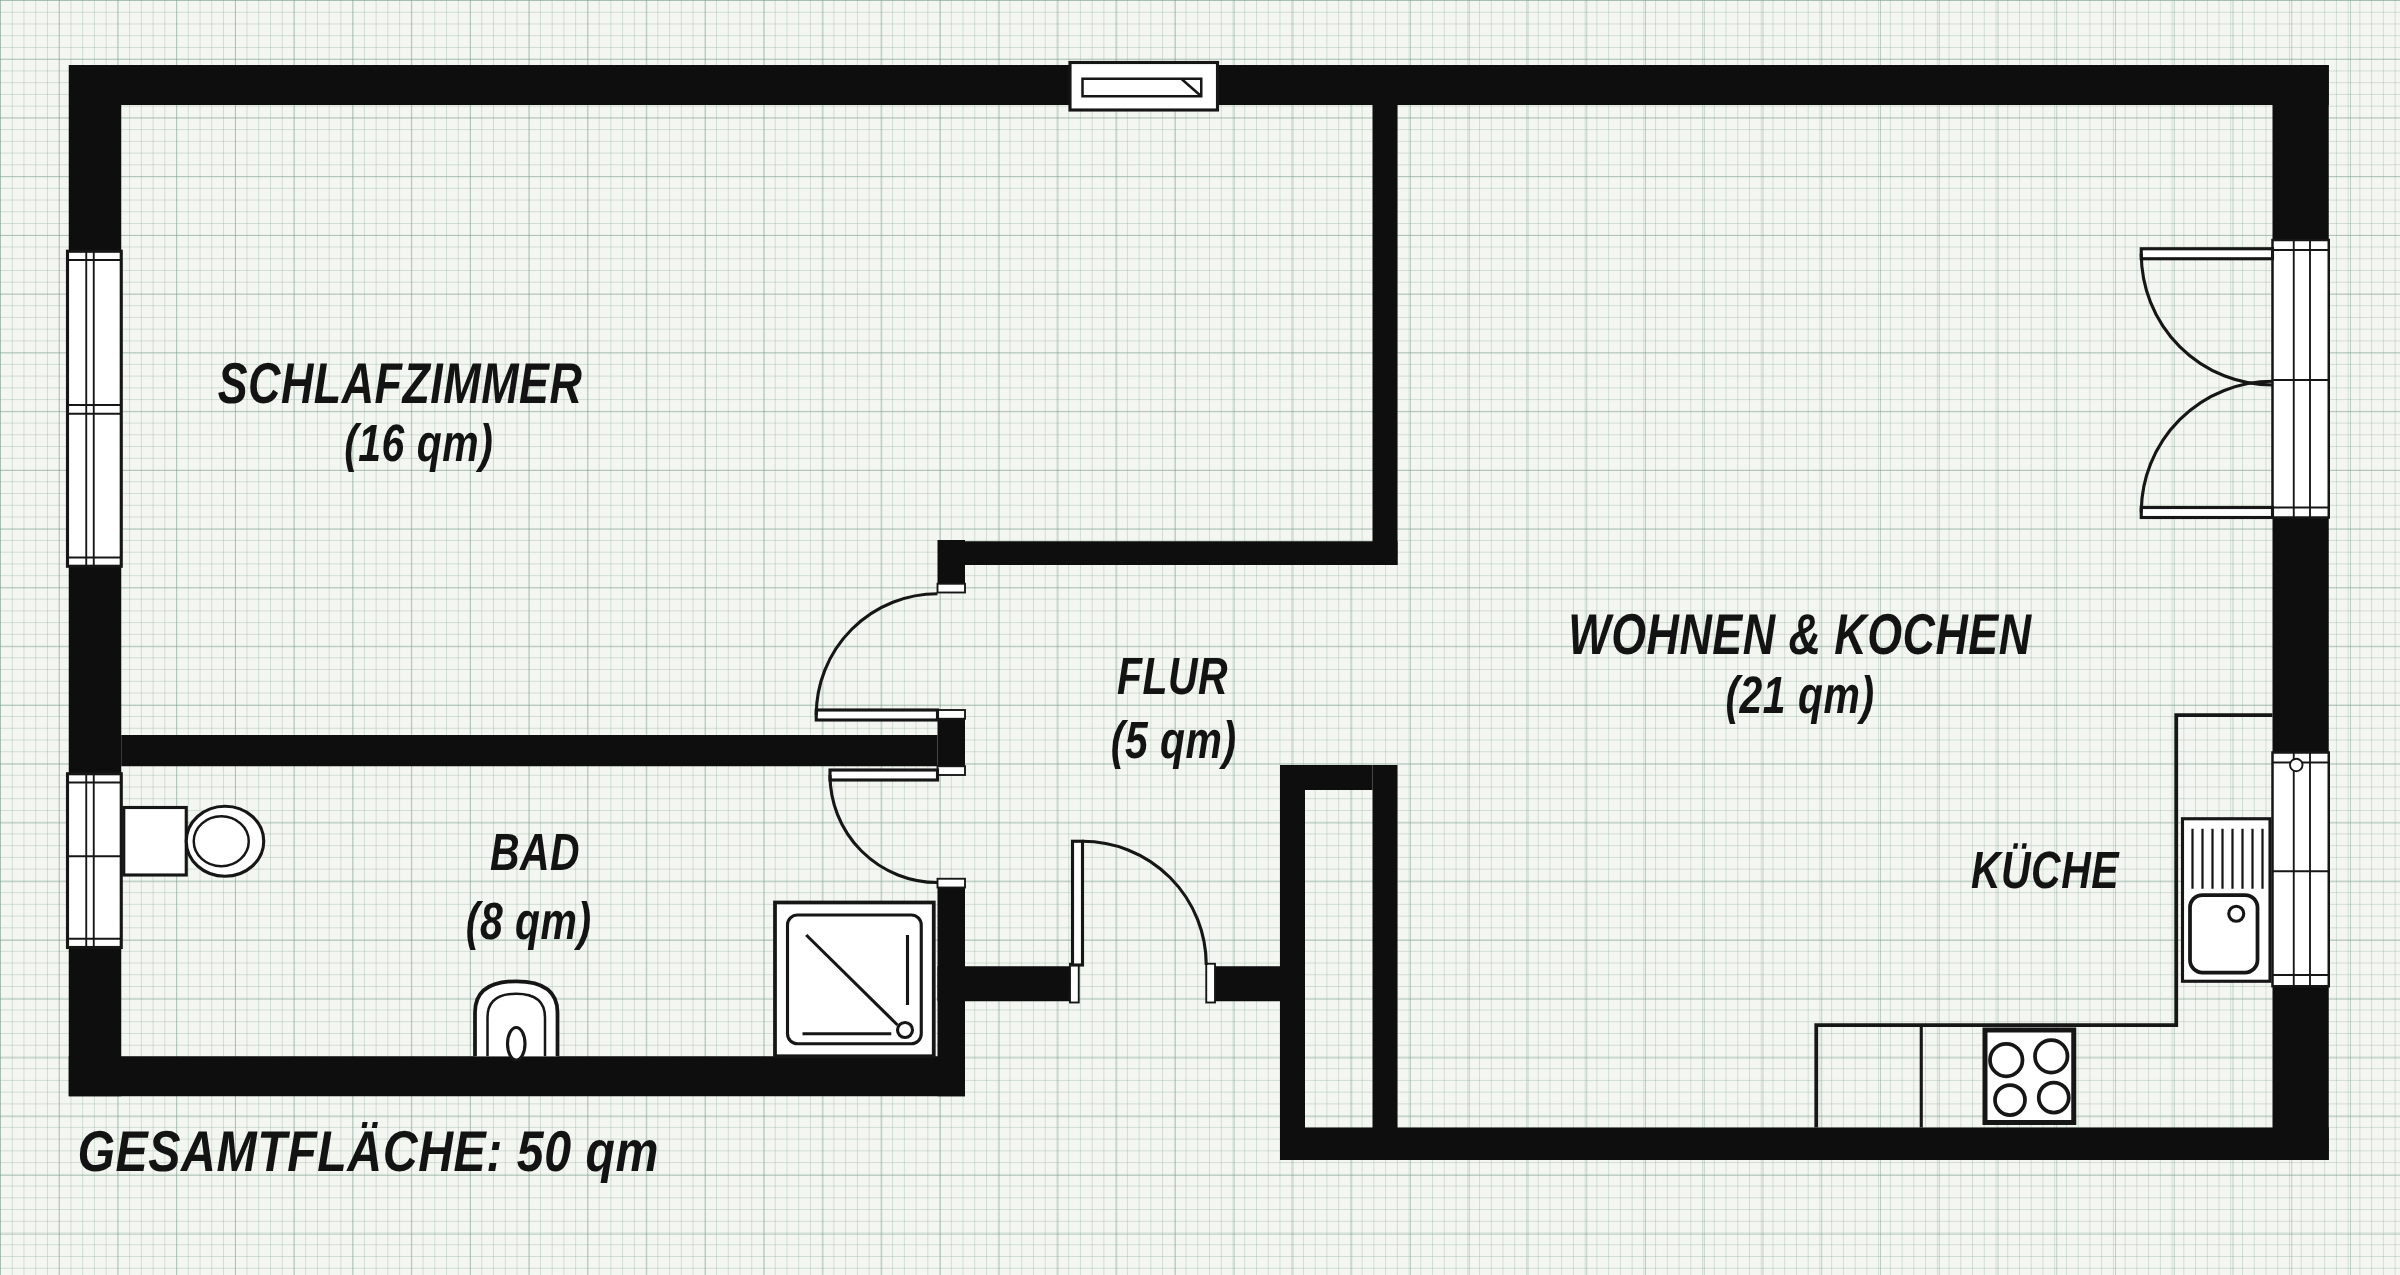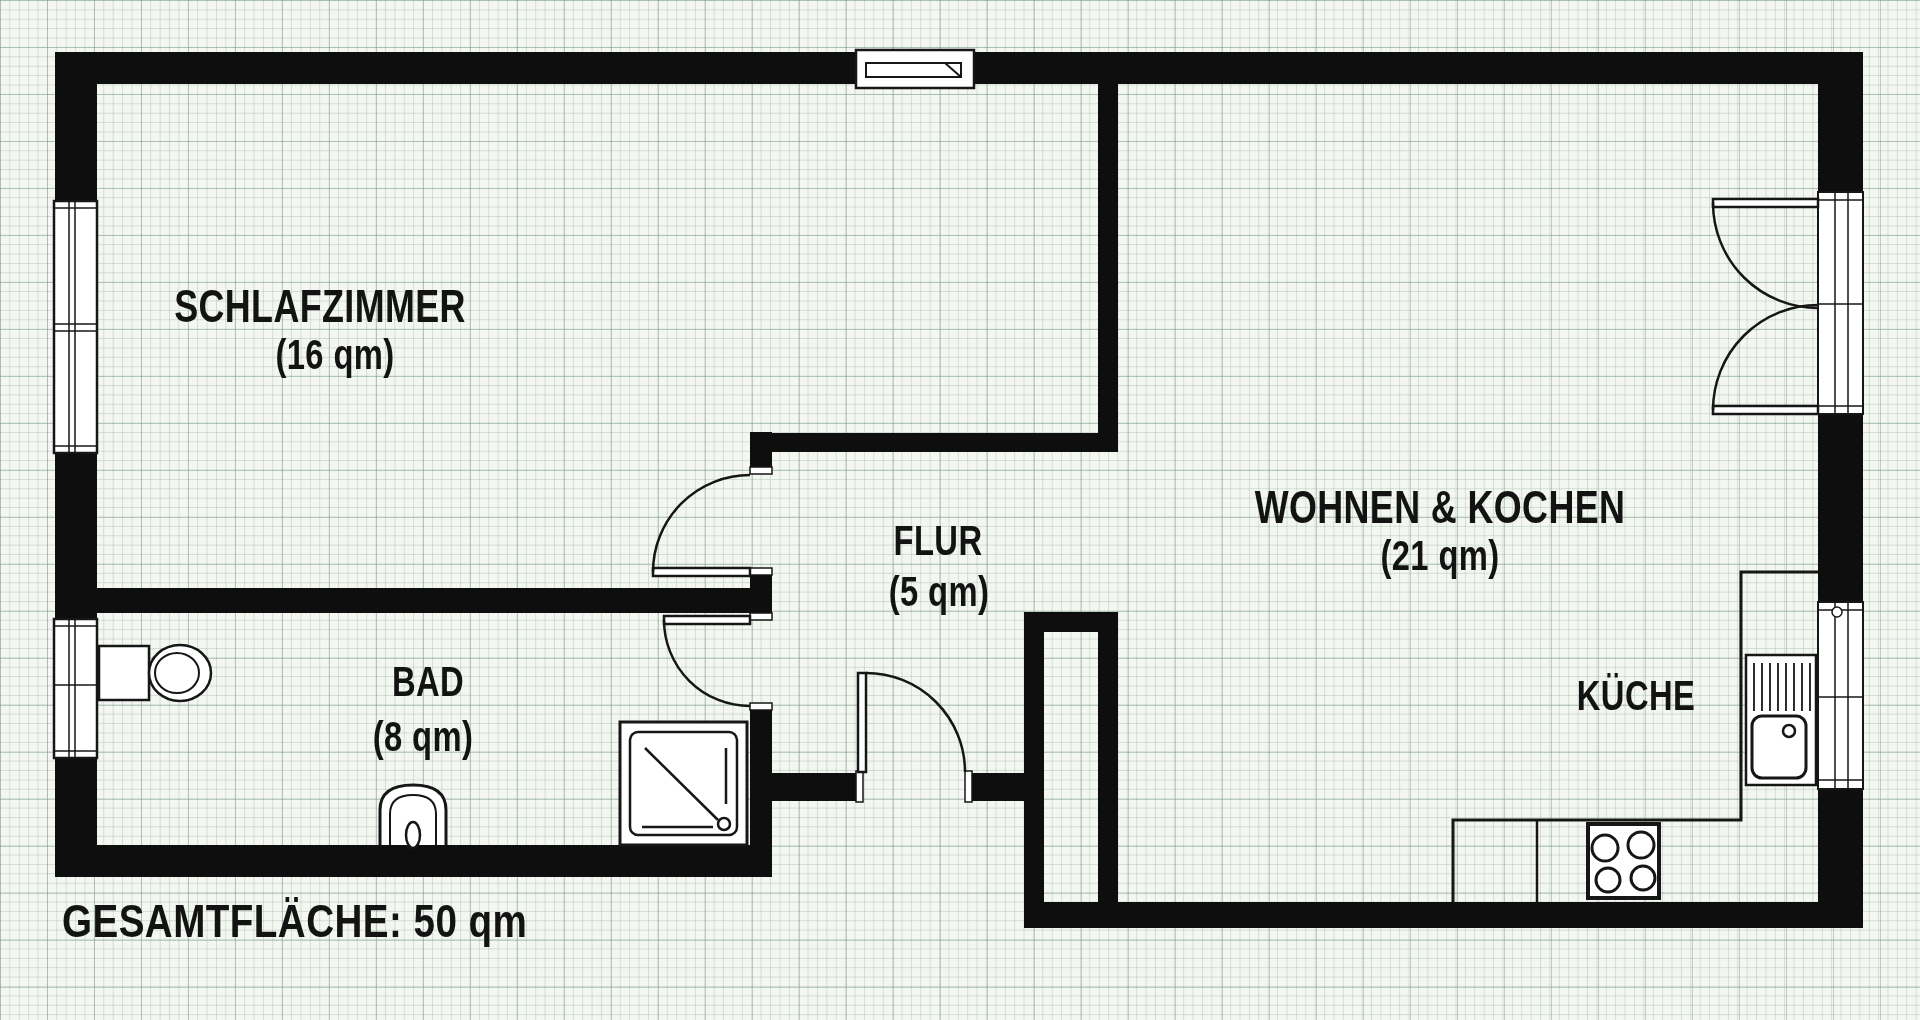--- a/index.html
+++ b/index.html
@@ -10,20 +10,21 @@
   }
   .canvas{
     position:relative;width:1920px;height:1020px;
     background-color:#f4f7f1;
     background-image:
       linear-gradient(to right, rgba(110,145,130,0.40) 1px, transparent 1px),
       linear-gradient(to bottom, rgba(110,145,130,0.40) 1px, transparent 1px),
       linear-gradient(to right, rgba(150,178,162,0.38) 1px, transparent 1px),
       linear-gradient(to bottom, rgba(150,178,162,0.38) 1px, transparent 1px);
     background-size:47px 47px,47px 47px,9.4px 9.4px,9.4px 9.4px;
+    font-style:italic;
   }
   svg{position:absolute;left:0;top:0;}
   .label{
     position:absolute;
     font-weight:bold;
     color:#131313;
     white-space:nowrap;
     transform:translate(-50%,-50%) scaleX(0.78);
     letter-spacing:0.5px;
     line-height:1;

